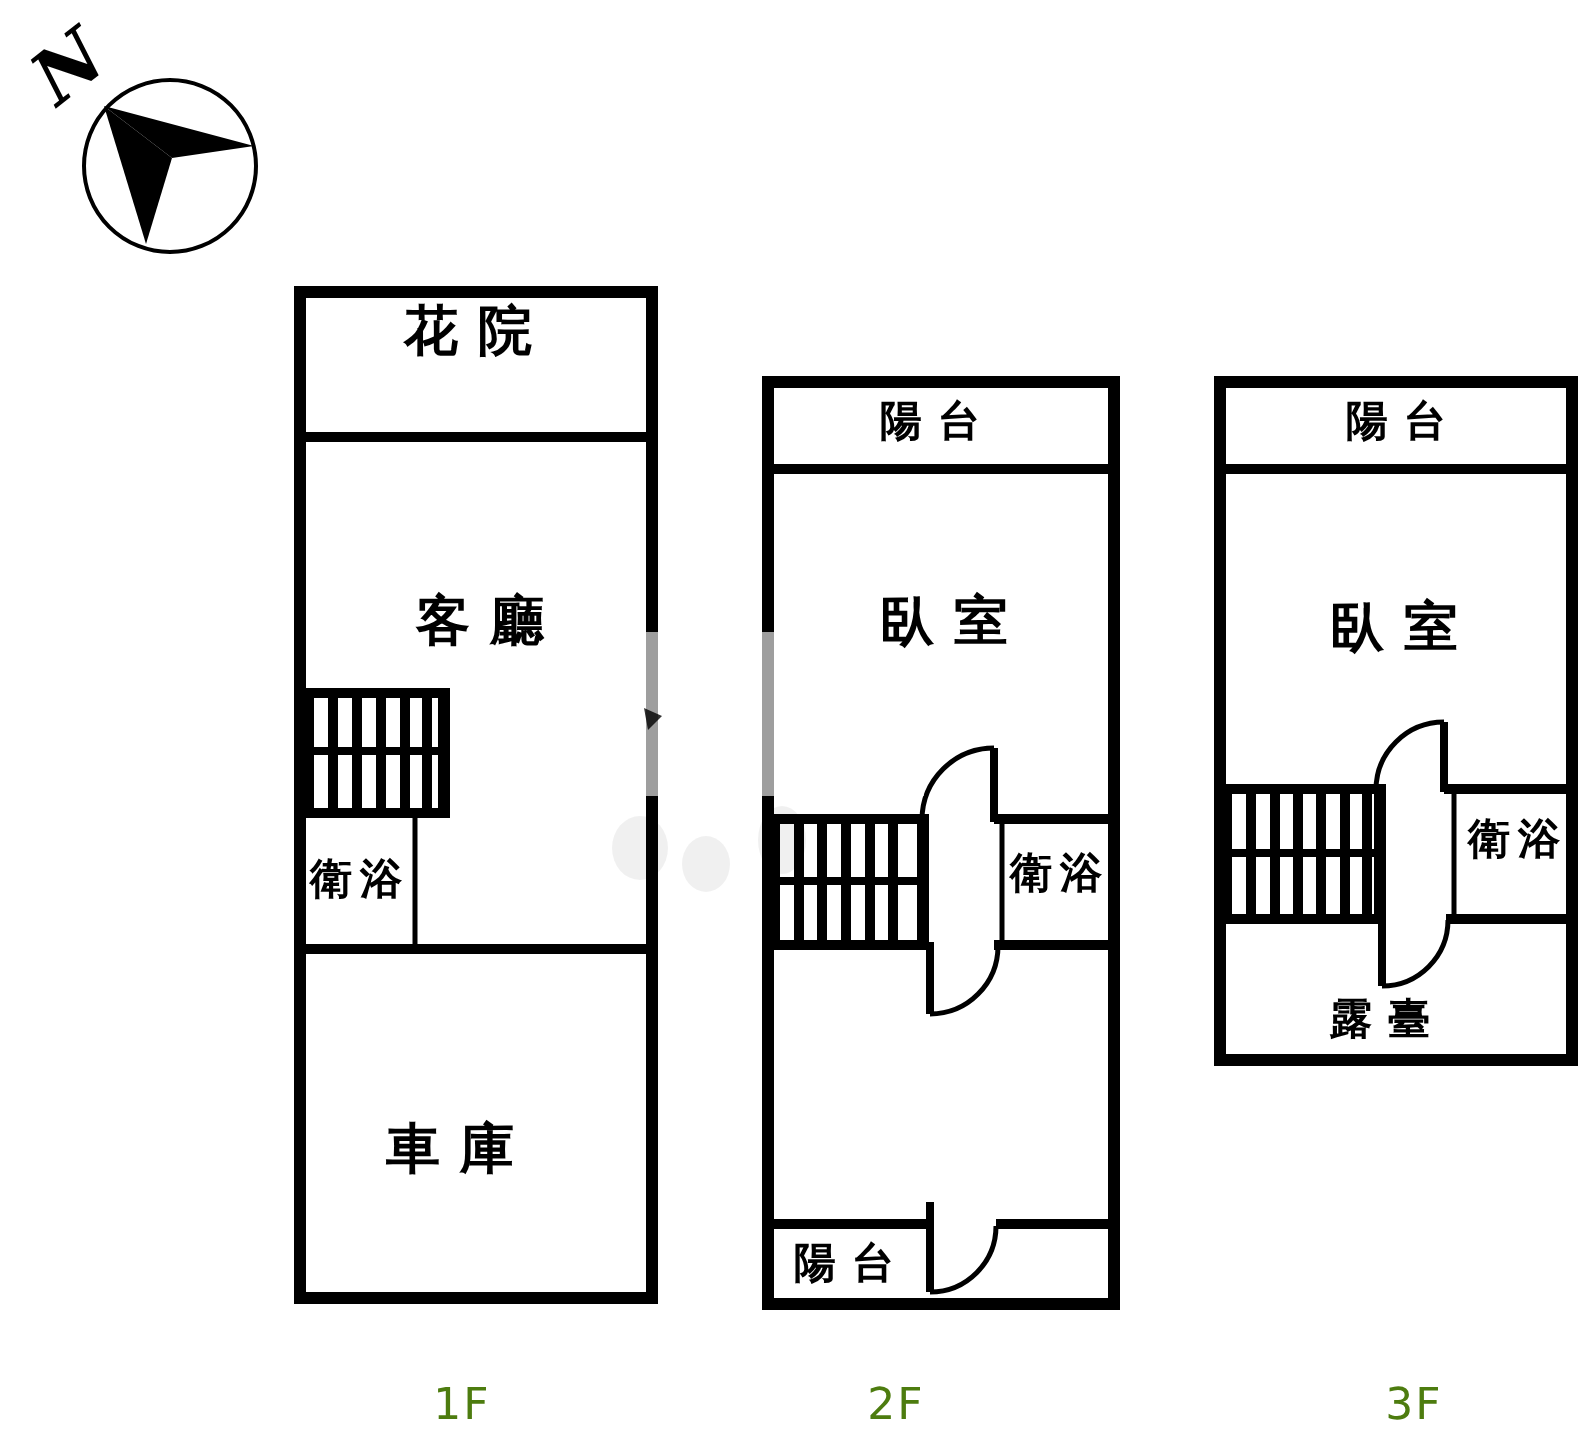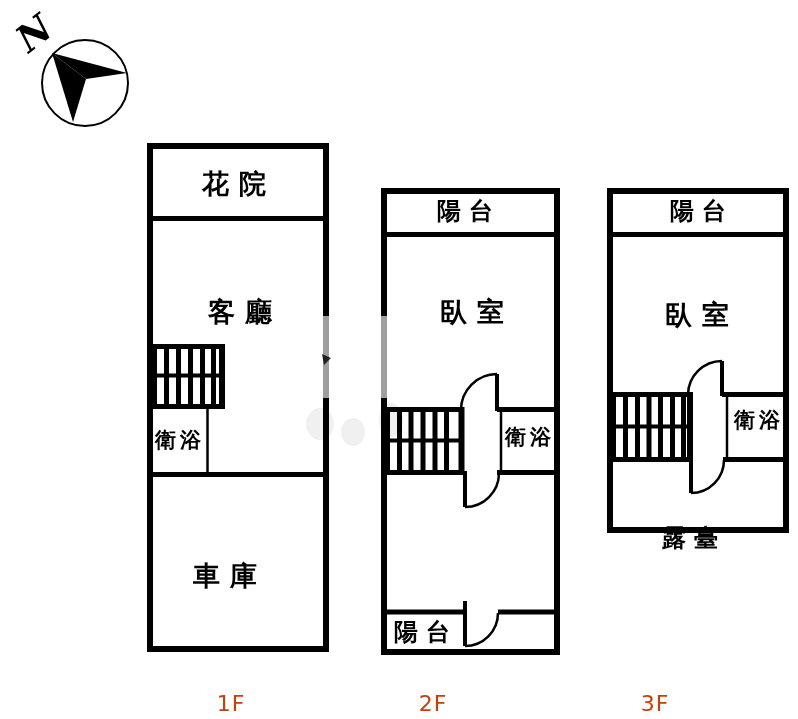--- a/index.html
+++ b/index.html
@@ -7,25 +7,25 @@
     position:relative;width:798px;height:719px;background:#ffffff;
     font-family:"DejaVu Sans",sans-serif;overflow:hidden;
   }
   #plan-svg{position:absolute;left:0;top:0;}
   .room-label{
     position:absolute;transform:translate(-50%,-50%);
     color:#000;white-space:nowrap;line-height:1;
     font-family:"DejaVu Sans",sans-serif;font-weight:600;
   }
   .lbl-lg{font-size:27px;letter-spacing:10px;}
-  .lbl-md{font-size:24px;letter-spacing:8px;}
+  .lbl-md{font-size:21px;letter-spacing:8px;}
   .lbl-sm{font-size:21px;letter-spacing:4px;}
   .floor-label{
     position:absolute;transform:translate(-50%,-50%);
-    font-size:22px;color:#c2410c;letter-spacing:1px;
+    font-size:22px;color:#4d7c0f;letter-spacing:1px;
     font-family:"DejaVu Sans",sans-serif;
   }
   #north-letter{
     position:absolute;left:16px;top:8px;width:44px;height:44px;
     font-family:"DejaVu Serif",serif;font-weight:900;font-style:italic;
     font-size:37px;color:#000;transform:rotate(-38deg);
   }
 </style>
 </head>
 <body>
@@ -134,31 +134,31 @@
       <rect x="300" y="316" width="162" height="82" fill="rgba(255,255,255,0.62)"></rect>
       <path d="M322,354 L331,358 L324,365 Z" fill="rgba(0,0,0,0.8)"></path>
       <ellipse cx="320" cy="424" rx="14" ry="16" fill="rgba(0,0,0,0.06)"></ellipse>
       <ellipse cx="353" cy="432" rx="12" ry="14" fill="rgba(0,0,0,0.06)"></ellipse>
       <ellipse cx="391" cy="420" rx="12" ry="17" fill="rgba(0,0,0,0.06)"></ellipse>
     </g>
   </svg>
 
   <div id="north-letter">N</div>
 
-  <div class="room-label lbl-lg" style="left:239px;top:183px">花院</div>
+  <div class="room-label lbl-lg" style="left:239px;top:166px">花院</div>
   <div class="room-label lbl-lg" style="left:245px;top:311px">客廳</div>
   <div class="room-label lbl-sm" style="left:180px;top:440px">衛浴</div>
   <div class="room-label lbl-lg" style="left:230px;top:575px">車庫</div>
   <div class="floor-label" style="left:231px;top:703px">1F</div>
 
   <div class="room-label lbl-md" style="left:469px;top:211px">陽台</div>
   <div class="room-label lbl-lg" style="left:477px;top:311px">臥室</div>
   <div class="room-label lbl-sm" style="left:530px;top:437px">衛浴</div>
   <div class="room-label lbl-md" style="left:426px;top:632px">陽台</div>
-  <div class="floor-label" style="left:433px;top:703px">2F</div>
+  <div class="floor-label" style="left:448px;top:703px">2F</div>
 
   <div class="room-label lbl-md" style="left:702px;top:211px">陽台</div>
   <div class="room-label lbl-lg" style="left:702px;top:314px">臥室</div>
   <div class="room-label lbl-sm" style="left:759px;top:420px">衛浴</div>
-  <div class="room-label lbl-md" style="left:694px;top:538px">露臺</div>
-  <div class="floor-label" style="left:655px;top:703px">3F</div>
+  <div class="room-label lbl-md" style="left:694px;top:510px">露臺</div>
+  <div class="floor-label" style="left:707px;top:703px">3F</div>
 
 </div>
 
 </body></html>

